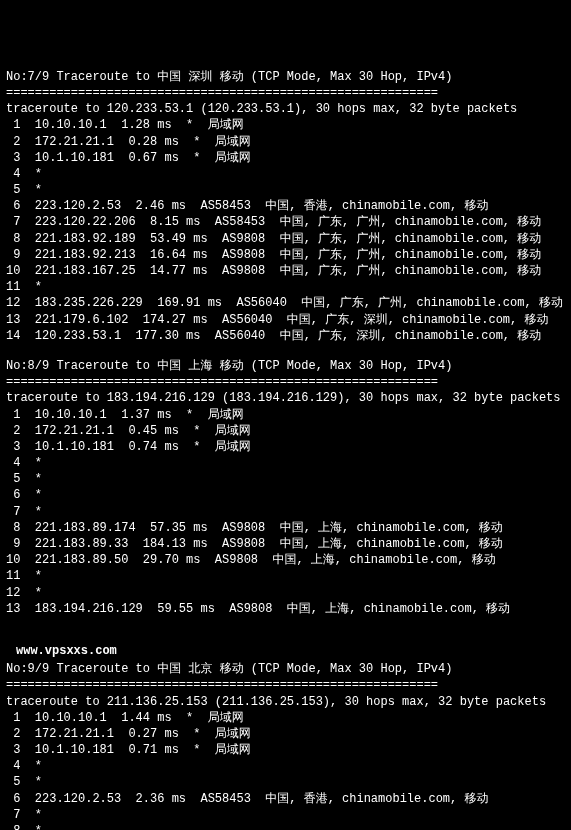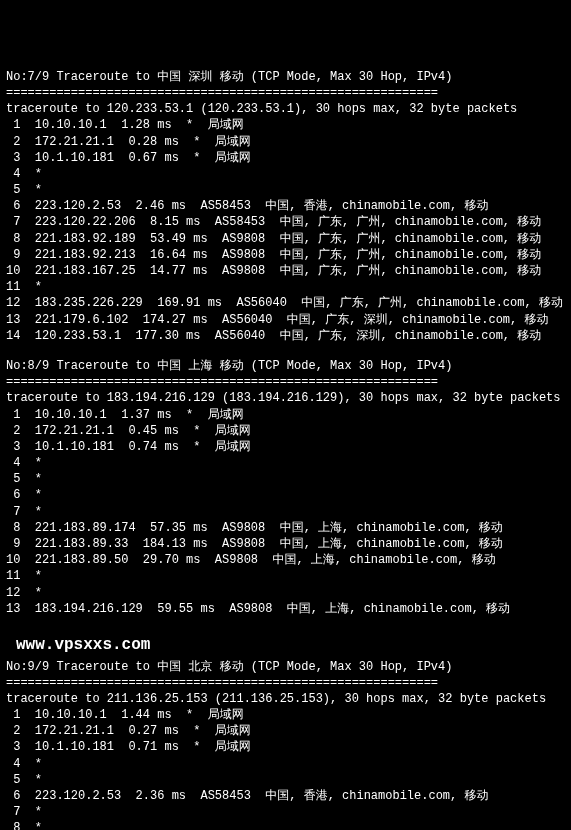--- a/index.html
+++ b/index.html
@@ -13,23 +13,24 @@
     padding: 4px 6px;
     white-space: pre;
     overflow: hidden;
   }
   .header { }
   .divider { }
   .sub { }
   .hop { }
   .watermark {
     font-weight: bold;
-    font-size: 16px;
+    font-size: 12px;
     padding: 4px 0 2px 10px;
     white-space: normal;
+    margin-top: 8px;
   }
   .gap { height: 14px; }
 </style>
 </head>
 <body>
 
 
 
 <div id="root"><div class="header">No:7/9 Traceroute to 中国 深圳 移动 (TCP Mode, Max 30 Hop, IPv4)</div><div class="divider">============================================================</div><div class="sub">traceroute to 120.233.53.1 (120.233.53.1), 30 hops max, 32 byte packets</div><div class="hop"> 1  10.10.10.1  1.28 ms  *  局域网</div><div class="hop"> 2  172.21.21.1  0.28 ms  *  局域网</div><div class="hop"> 3  10.1.10.181  0.67 ms  *  局域网</div><div class="hop"> 4  *</div><div class="hop"> 5  *</div><div class="hop"> 6  223.120.2.53  2.46 ms  AS58453  中国, 香港, chinamobile.com, 移动</div><div class="hop"> 7  223.120.22.206  8.15 ms  AS58453  中国, 广东, 广州, chinamobile.com, 移动</div><div class="hop"> 8  221.183.92.189  53.49 ms  AS9808  中国, 广东, 广州, chinamobile.com, 移动</div><div class="hop"> 9  221.183.92.213  16.64 ms  AS9808  中国, 广东, 广州, chinamobile.com, 移动</div><div class="hop">10  221.183.167.25  14.77 ms  AS9808  中国, 广东, 广州, chinamobile.com, 移动</div><div class="hop">11  *</div><div class="hop">12  183.235.226.229  169.91 ms  AS56040  中国, 广东, 广州, chinamobile.com, 移动</div><div class="hop">13  221.179.6.102  174.27 ms  AS56040  中国, 广东, 深圳, chinamobile.com, 移动</div><div class="hop">14  120.233.53.1  177.30 ms  AS56040  中国, 广东, 深圳, chinamobile.com, 移动</div><div class="gap"></div><div class="header">No:8/9 Traceroute to 中国 上海 移动 (TCP Mode, Max 30 Hop, IPv4)</div><div class="divider">============================================================</div><div class="sub">traceroute to 183.194.216.129 (183.194.216.129), 30 hops max, 32 byte packets</div><div class="hop"> 1  10.10.10.1  1.37 ms  *  局域网</div><div class="hop"> 2  172.21.21.1  0.45 ms  *  局域网</div><div class="hop"> 3  10.1.10.181  0.74 ms  *  局域网</div><div class="hop"> 4  *</div><div class="hop"> 5  *</div><div class="hop"> 6  *</div><div class="hop"> 7  *</div><div class="hop"> 8  221.183.89.174  57.35 ms  AS9808  中国, 上海, chinamobile.com, 移动</div><div class="hop"> 9  221.183.89.33  184.13 ms  AS9808  中国, 上海, chinamobile.com, 移动</div><div class="hop">10  221.183.89.50  29.70 ms  AS9808  中国, 上海, chinamobile.com, 移动</div><div class="hop">11  *</div><div class="hop">12  *</div><div class="hop">13  183.194.216.129  59.55 ms  AS9808  中国, 上海, chinamobile.com, 移动</div><div class="gap"></div><div class="watermark">www.vpsxxs.com</div><div class="header">No:9/9 Traceroute to 中国 北京 移动 (TCP Mode, Max 30 Hop, IPv4)</div><div class="divider">============================================================</div><div class="sub">traceroute to 211.136.25.153 (211.136.25.153), 30 hops max, 32 byte packets</div><div class="hop"> 1  10.10.10.1  1.44 ms  *  局域网</div><div class="hop"> 2  172.21.21.1  0.27 ms  *  局域网</div><div class="hop"> 3  10.1.10.181  0.71 ms  *  局域网</div><div class="hop"> 4  *</div><div class="hop"> 5  *</div><div class="hop"> 6  223.120.2.53  2.36 ms  AS58453  中国, 香港, chinamobile.com, 移动</div><div class="hop"> 7  *</div><div class="hop"> 8  *</div></div>
 

